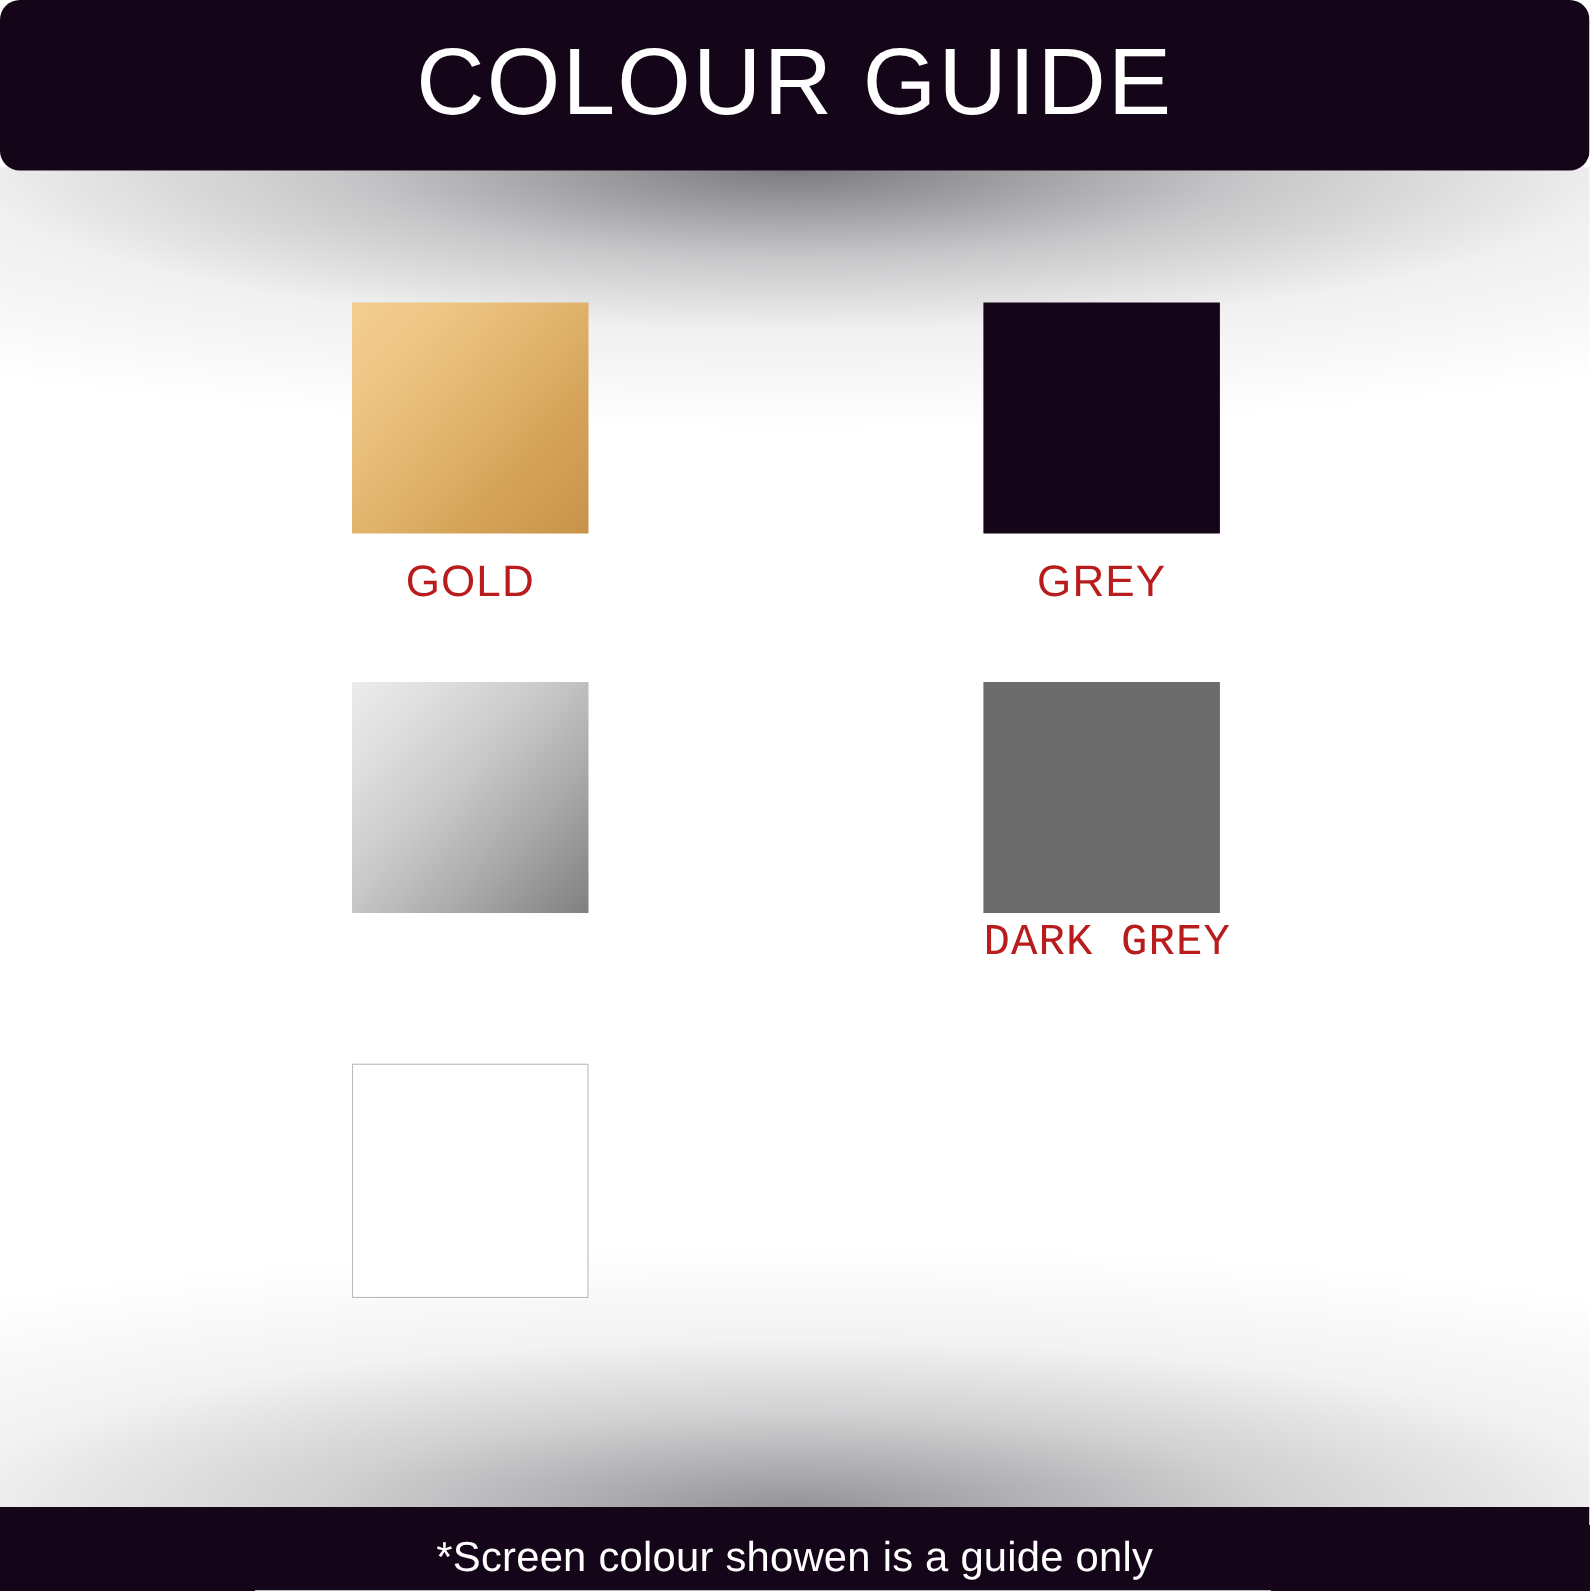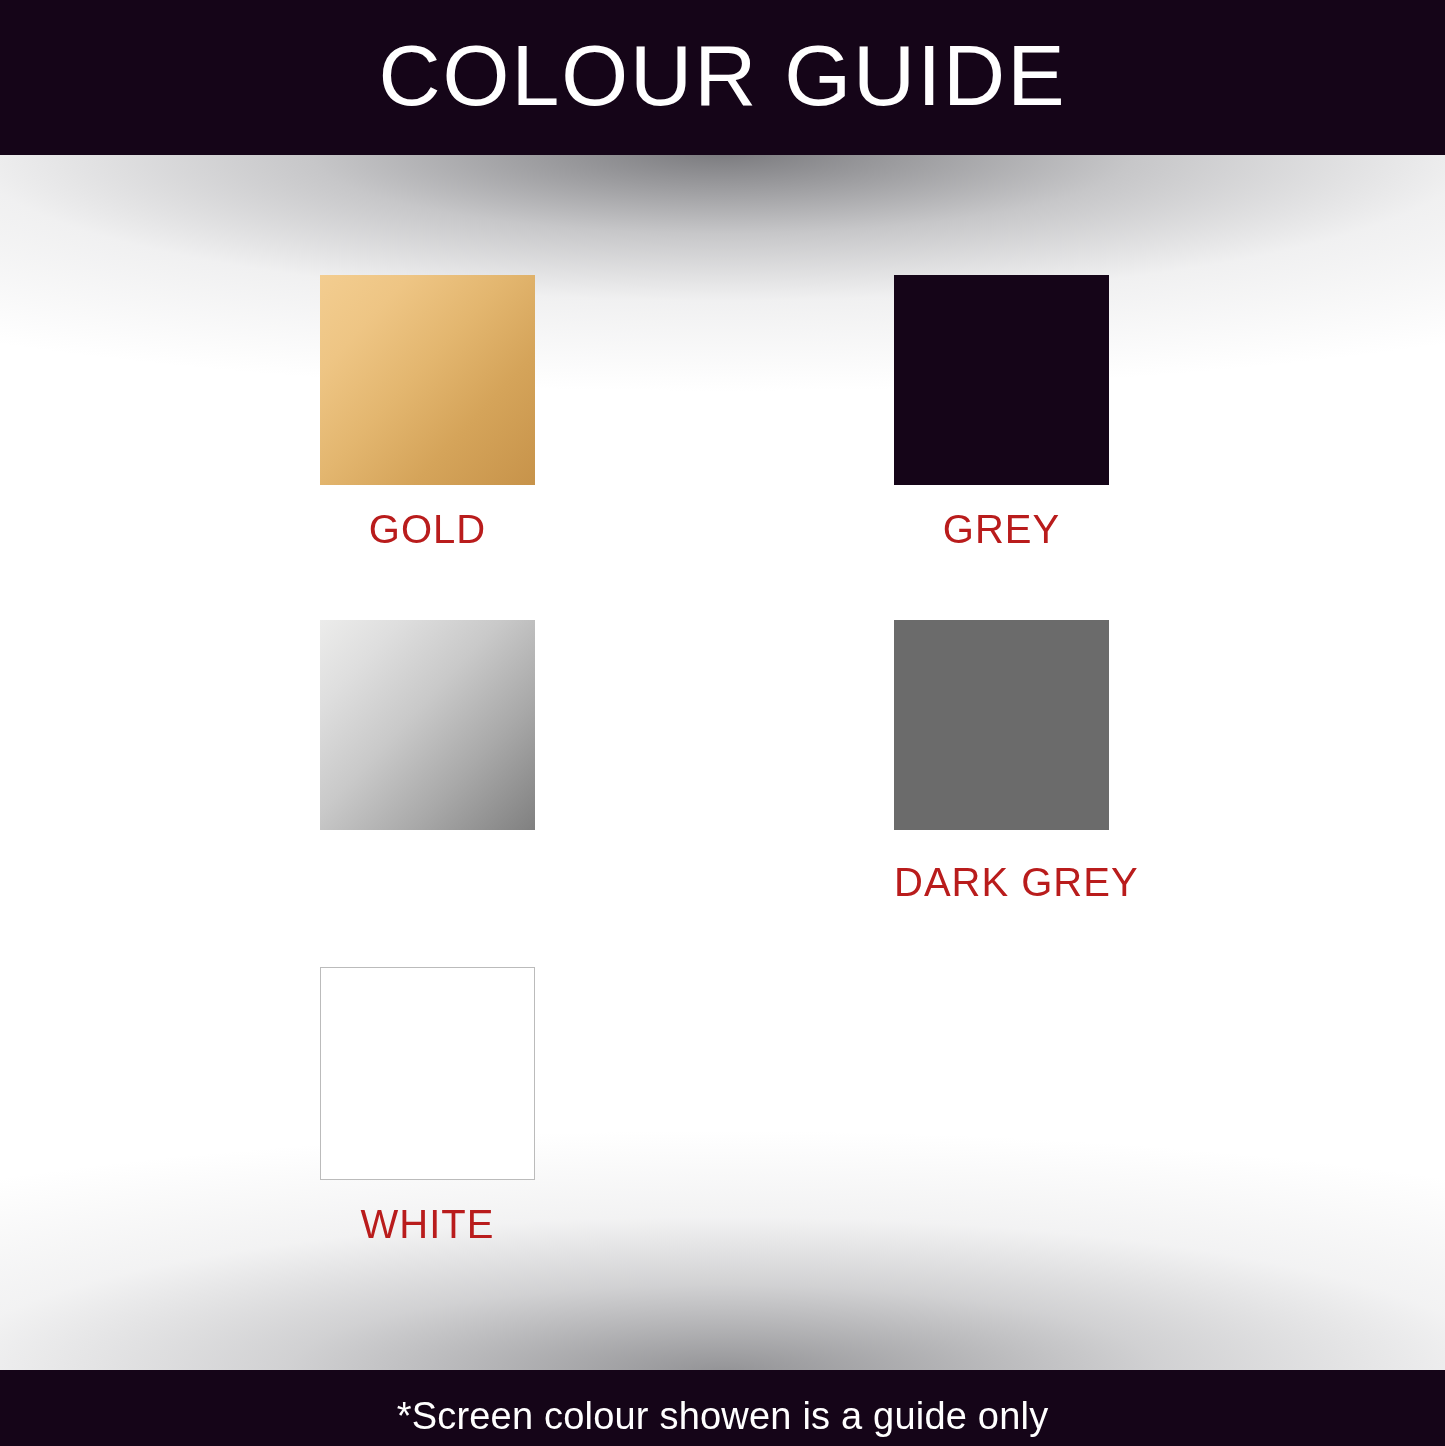--- a/index.html
+++ b/index.html
@@ -26,20 +26,21 @@
 
   
   .header-bar {
     position: absolute;
     left: 0;
     top: 0;
     width: 1445px;
     height: 155px;
     background: #150518;
     z-index: 5;
+    border-radius: 18px;
   }
   .header-title {
     position: absolute;
     left: 0;
     top: 0;
     width: 1445px;
     height: 155px;
     display: flex;
     align-items: center;
     justify-content: center;
@@ -116,21 +117,21 @@
   .col-left  { left: 320px; }
   .col-right { left: 894px; }
   .row-1 { top: 275px; }
   .row-2 { top: 620px; }
   .row-3 { top: 967px; }
 
   .chip-sq { width: 215px; height: 210px; }
   .chip-sq-tall { width: 215px; height: 213px; }
 
   .label-pad { margin-top: 24px; width: 215px; }
-  .label-pad-wide { margin-top: 32px; width: 215px; }
+  .label-pad-wide { margin-top: 8px; width: 215px; font-family: Liberation Mono, monospace; }
 
   
   .fill-gold {
     background: linear-gradient(133deg,
       #f3cd90 0%,
       #eec584 22%,
       #e3b66f 46%,
       #d5a45a 70%,
       #c7934a 100%);
   }
@@ -205,21 +206,20 @@
       <span class="swatch-chip chip-sq fill-silver"></span>
     </div>
 
     <div class="swatch-cell col-right row-2">
       <span class="swatch-chip chip-sq fill-darkgrey"></span>
       <span class="swatch-label label-pad-wide">DARK GREY</span>
     </div>
 
     <div class="swatch-cell col-left row-3">
       <span class="swatch-chip chip-sq-tall fill-white"></span>
-      <span class="swatch-label label-pad">WHITE</span>
     </div>
 
   </div>
 
   <div class="footer-bar">
     <div class="footer-note">*Screen colour showen is a guide only</div>
   </div>
 
 </div>
 

